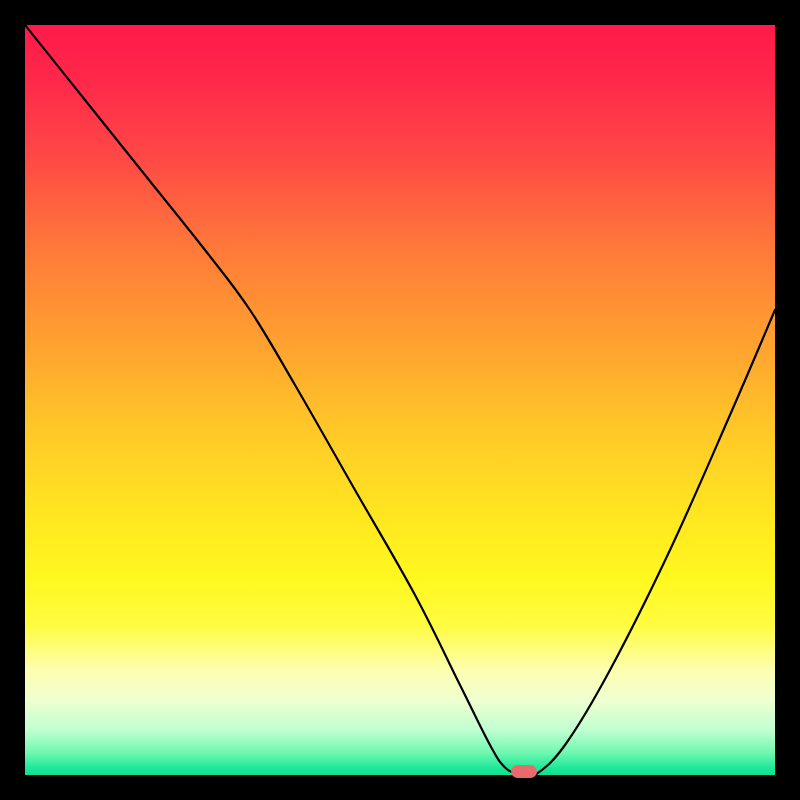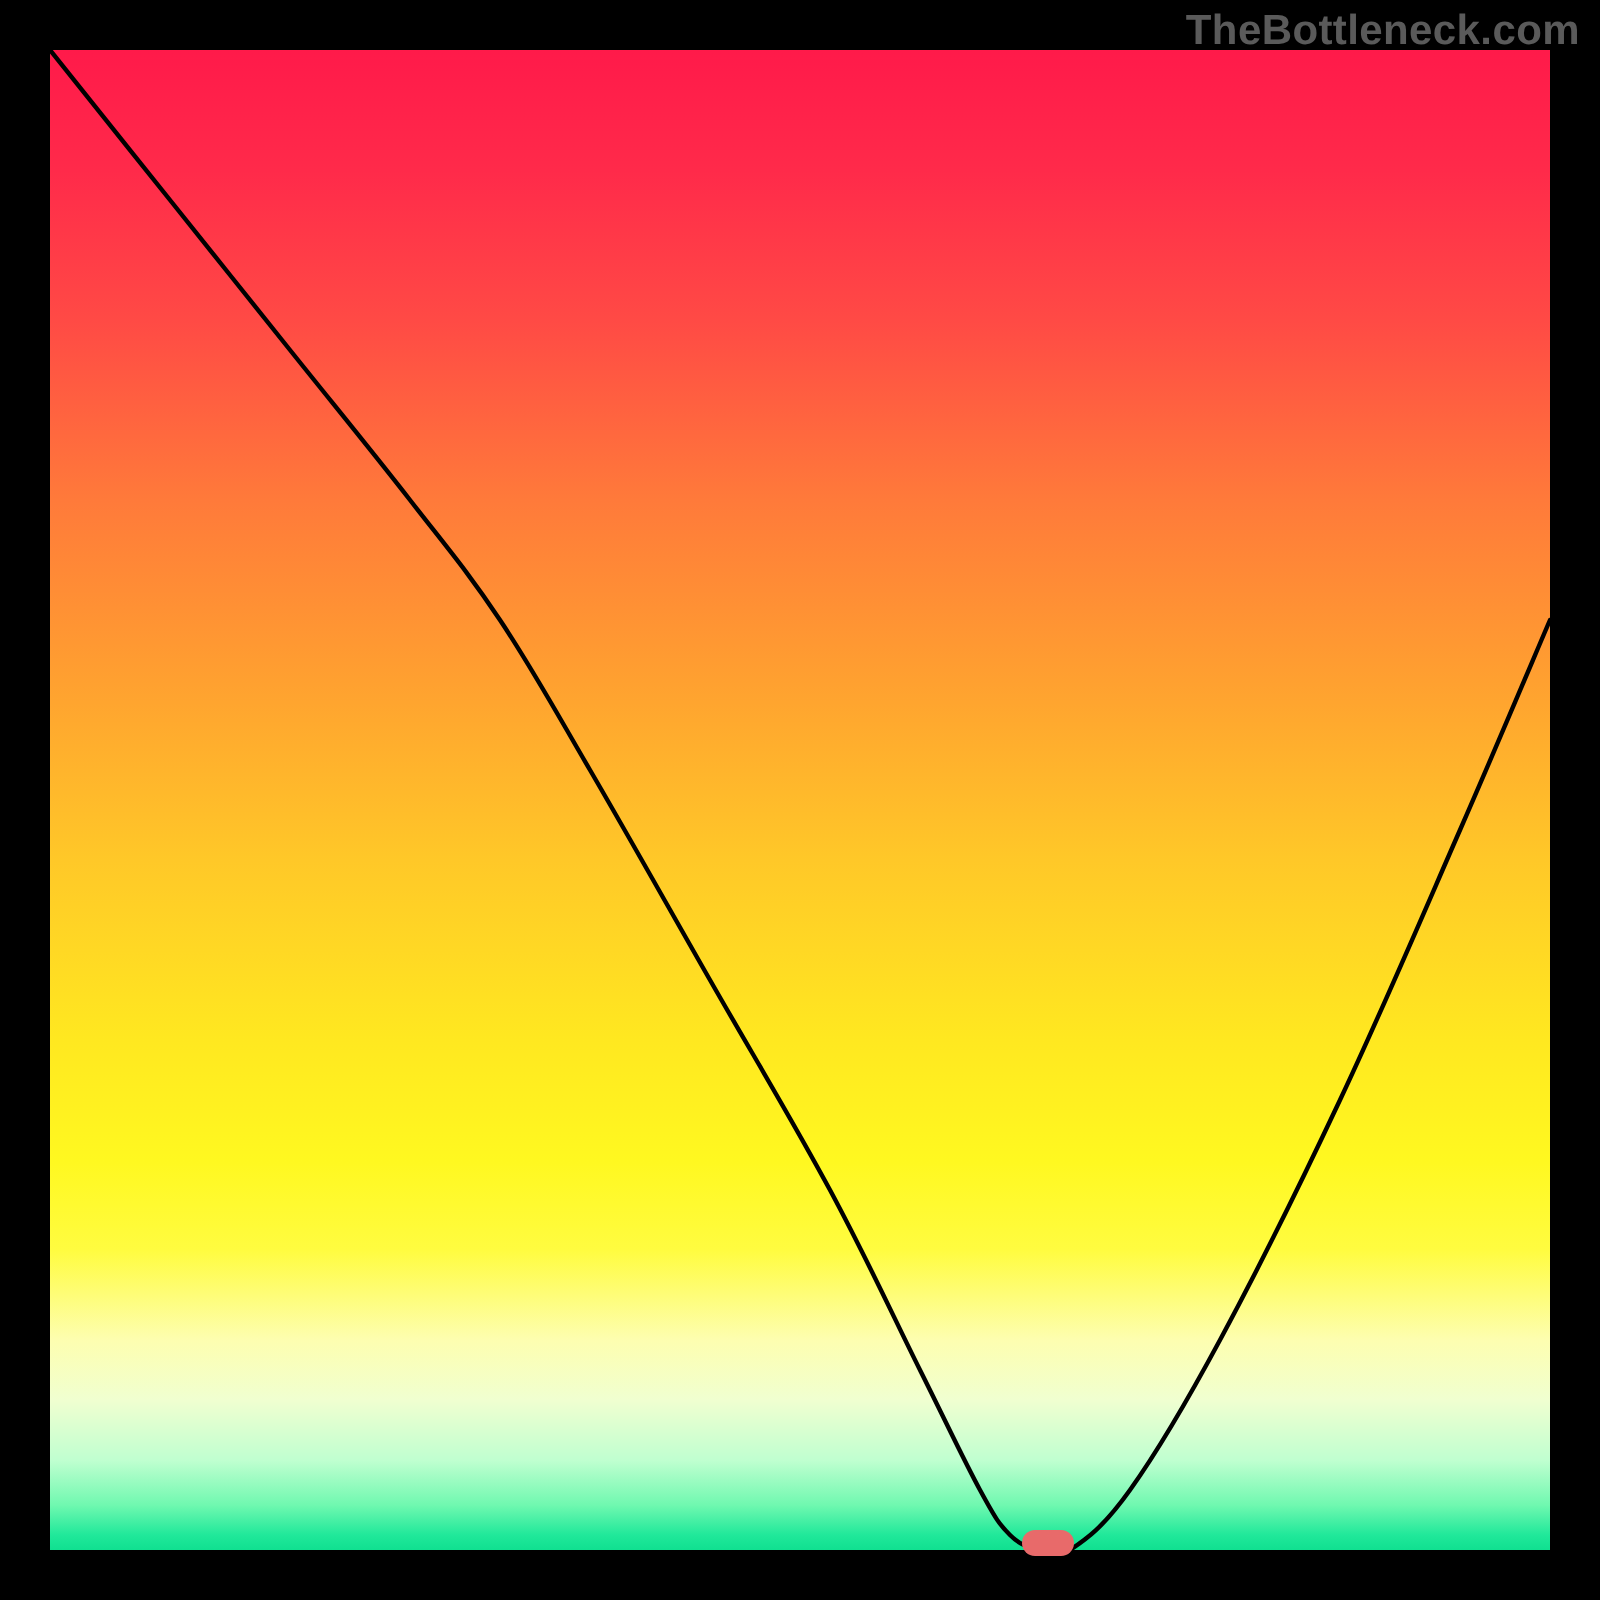--- a/index.html
+++ b/index.html
@@ -58,21 +58,20 @@
     font-weight: 600;
     color: #5a5a5a;
     letter-spacing: 0.2px;
   }
 </style>
 </head>
 <body>
 
 <div class="container">
 
-  <div class="watermark">TheBottleneck.com</div>
 
   <div class="plot-area">
     <div class="gradient-bg"></div>
 
     <svg class="curve-svg" viewBox="0 0 750 750" preserveAspectRatio="none">
       <path id="curve-path" fill="none" stroke="#000" stroke-width="2.2" stroke-linecap="round" stroke-linejoin="round" d="M 0.0 0.0 C 10.8 13.5, 38.4 48.0, 60.0 75.0 C 81.6 102.0, 98.4 123.0, 120.0 150.0 C 141.6 177.0, 161.1 200.7, 180.0 225.0 C 198.9 249.3, 208.8 260.7, 225.0 285.0 C 241.2 309.3, 251.1 327.6, 270.0 360.0 C 288.9 392.4, 308.4 427.2, 330.0 465.0 C 351.6 502.8, 371.1 534.9, 390.0 570.0 C 408.9 605.1, 421.5 633.0, 435.0 660.0 C 448.5 687.0, 456.9 705.1, 465.0 720.0 C 473.1 734.9, 474.6 737.1, 480.0 742.5 C 485.4 747.9, 489.6 748.6, 495.0 750.0 C 500.4 751.4, 501.9 755.4, 510.0 750.0 C 518.1 744.6, 526.5 738.9, 540.0 720.0 C 553.5 701.1, 566.1 680.1, 585.0 645.0 C 603.9 609.9, 623.4 570.9, 645.0 525.0 C 666.6 479.1, 686.1 433.2, 705.0 390.0 C 723.9 346.8, 741.9 303.9, 750.0 285.0"></path>
     </svg>
 
     <div id="marker" class="marker" style="width: 26px; height: 13px; left: 485.75px; top: 739.75px;"></div>
   </div>

